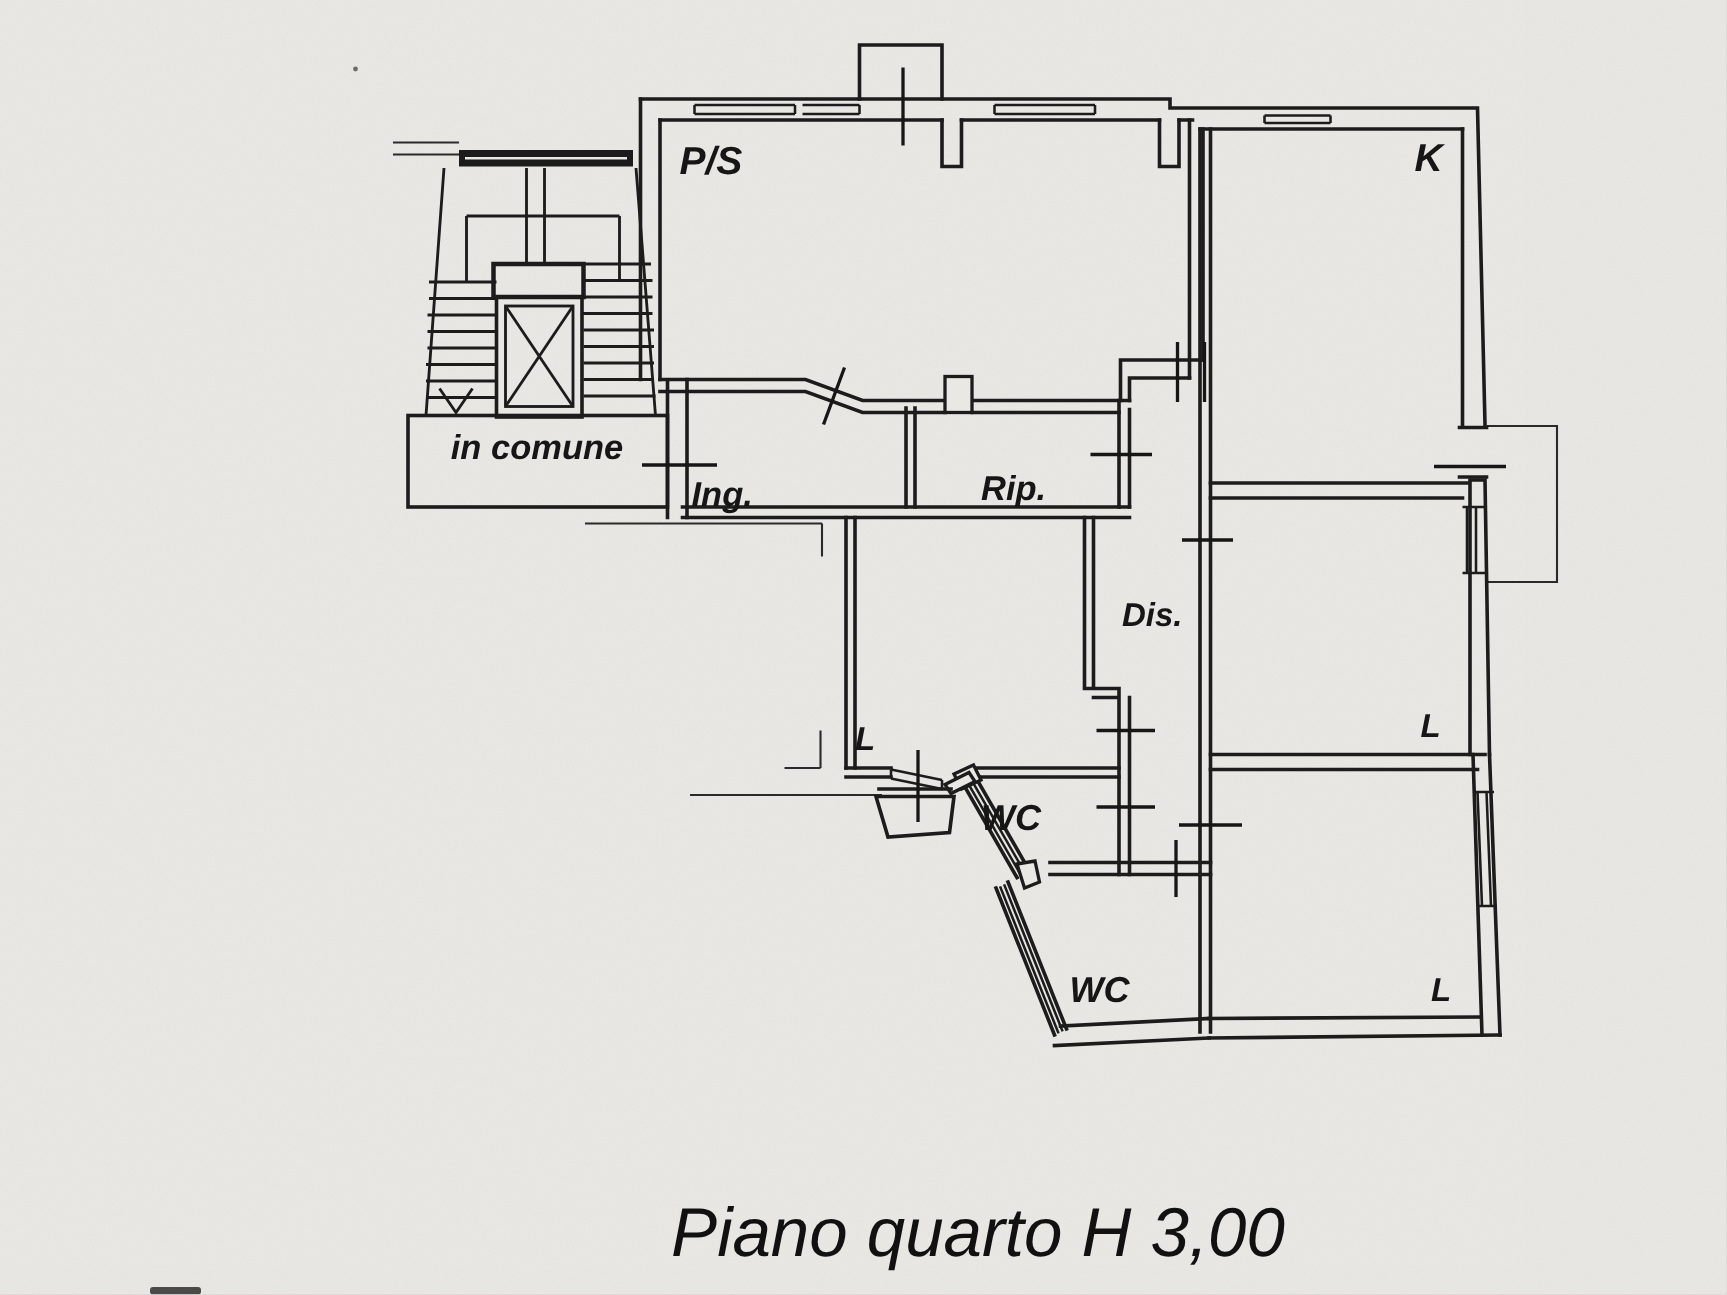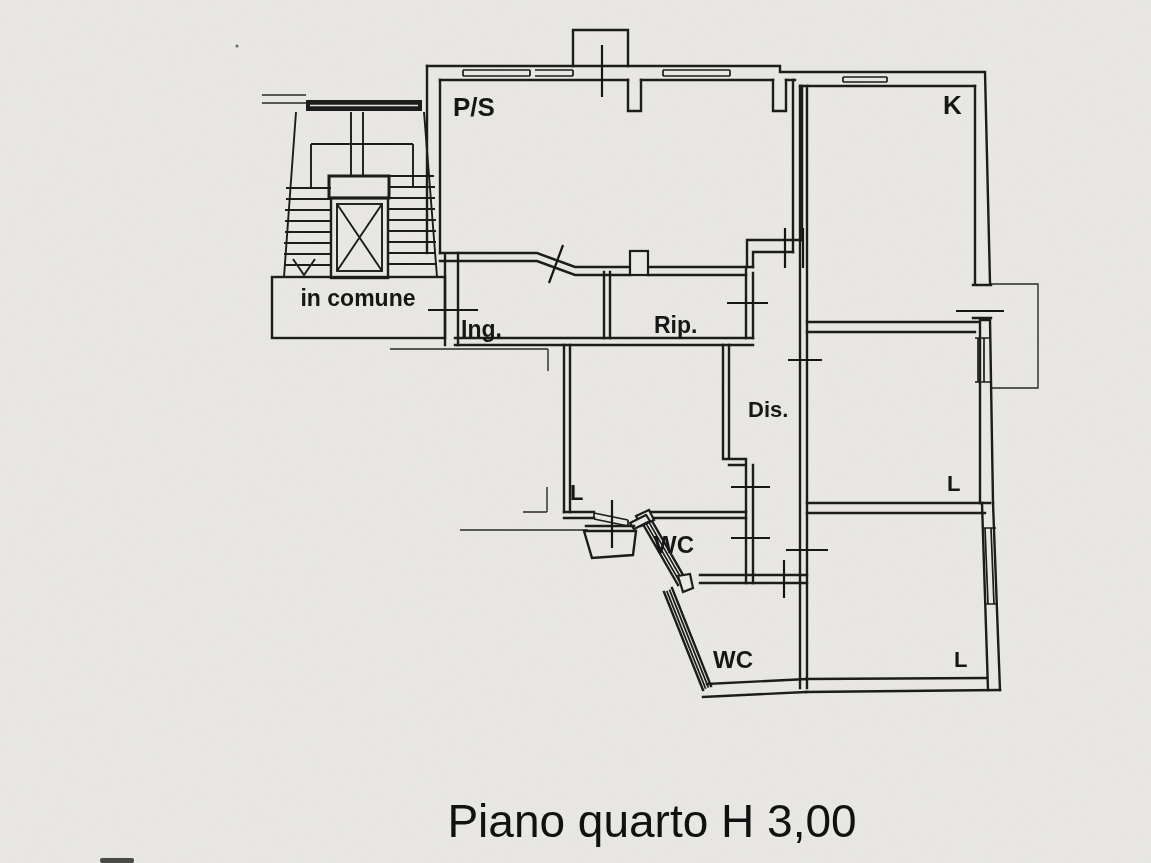--- a/index.html
+++ b/index.html
@@ -3,20 +3,21 @@
 <meta charset="utf-8">
 <style>
   html,body{margin:0;padding:0;background:#cfcecb;}
   .page{
     position:relative;
     width:1151px;height:863px;
     margin:0 auto;
     background:#e9e8e4;
     font-family:"Liberation Sans", sans-serif;
     overflow:hidden;
+    font-style:italic;
   }
   svg{display:block;position:absolute;inset:0;}
   .wall{stroke:#1c1c1c;stroke-width:2.4;fill:none;stroke-linecap:square;}
   .wall-thick{stroke:#1c1c1c;stroke-width:3;fill:none;}
   .win{stroke:#1c1c1c;stroke-width:1.7;fill:none;stroke-linecap:butt;}
   .thin{stroke:#2a2a2a;stroke-width:1.4;fill:none;}
   .stair{stroke:#1c1c1c;stroke-width:1.9;fill:none;}
   .tick{stroke:#161616;stroke-width:2.2;fill:none;stroke-linecap:butt;}
   .block{stroke:#1c1c1c;stroke-width:2.2;fill:#e9e8e4;}
   .room-label{

